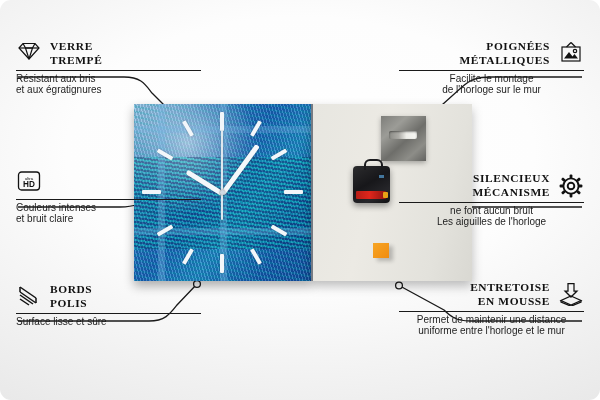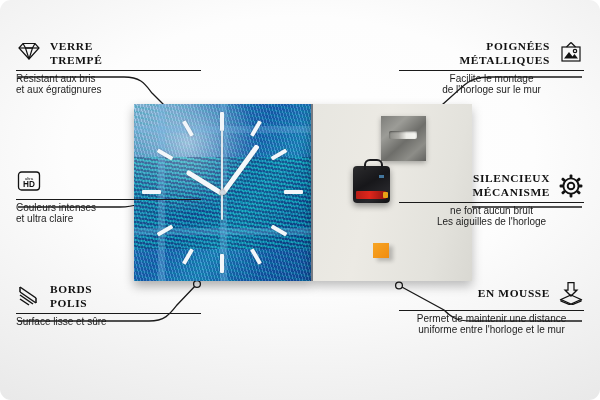--- a/index.html
+++ b/index.html
@@ -198,21 +198,21 @@
       <div class="ico">
         <svg width="26" height="22" viewBox="0 0 26 22">
           <rect x="2.5" y="2" width="21" height="18" rx="3" ry="3" fill="none" stroke="#121212" stroke-width="1.3"></rect>
           <text x="13" y="9.6" font-family="Liberation Sans, sans-serif" font-size="4.4" text-anchor="middle" fill="#121212">ultra</text>
           <text x="13" y="17.4" font-family="Liberation Sans, sans-serif" font-size="8.2" font-weight="bold" text-anchor="middle" fill="#121212">HD</text>
         </svg>
       </div>
     </div>
     <div class="rule"></div>
     <div class="sub">Couleurs intenses</div>
-    <div class="sub">et ultra claire</div>
+    <div class="sub">et bruit claire</div>
   </div>
 
   <div class="callout left" id="c-bords">
     <div class="row">
       <div class="ico">
         <svg width="26" height="22" viewBox="0 0 26 22">
           <g stroke="#121212" stroke-width="1.5" fill="none">
             <path d="M4,3 L20,14"></path>
               <path d="M4,8 L20,19"></path>
             <path d="M4,3 L4,8"></path>
@@ -289,20 +289,21 @@
       <div class="ico">
         <svg width="26" height="24" viewBox="0 0 26 24">
           <g fill="none" stroke="#121212" stroke-width="1.25">
             <path d="M10,1.5 L16,1.5 L16,9 L19,9 L13,15 L7,9 L10,9 Z"></path>
             <path d="M13,14 L23,18.5 L13,23 L3,18.5 Z"></path>
             <path d="M3,18.5 L3,20.2 L13,24.2 L23,20.2 L23,18.5"></path>
           </g>
         </svg>
       </div>
       <div>
+        <div class="ttl">ENTRETOISE</div>
         <div class="ttl">EN MOUSSE</div>
       </div>
     </div>
     <div class="rule"></div>
     <div class="sub">Permet de maintenir une distance</div>
     <div class="sub">uniforme entre l'horloge et le mur</div>
   </div>
 
 </div>
 

